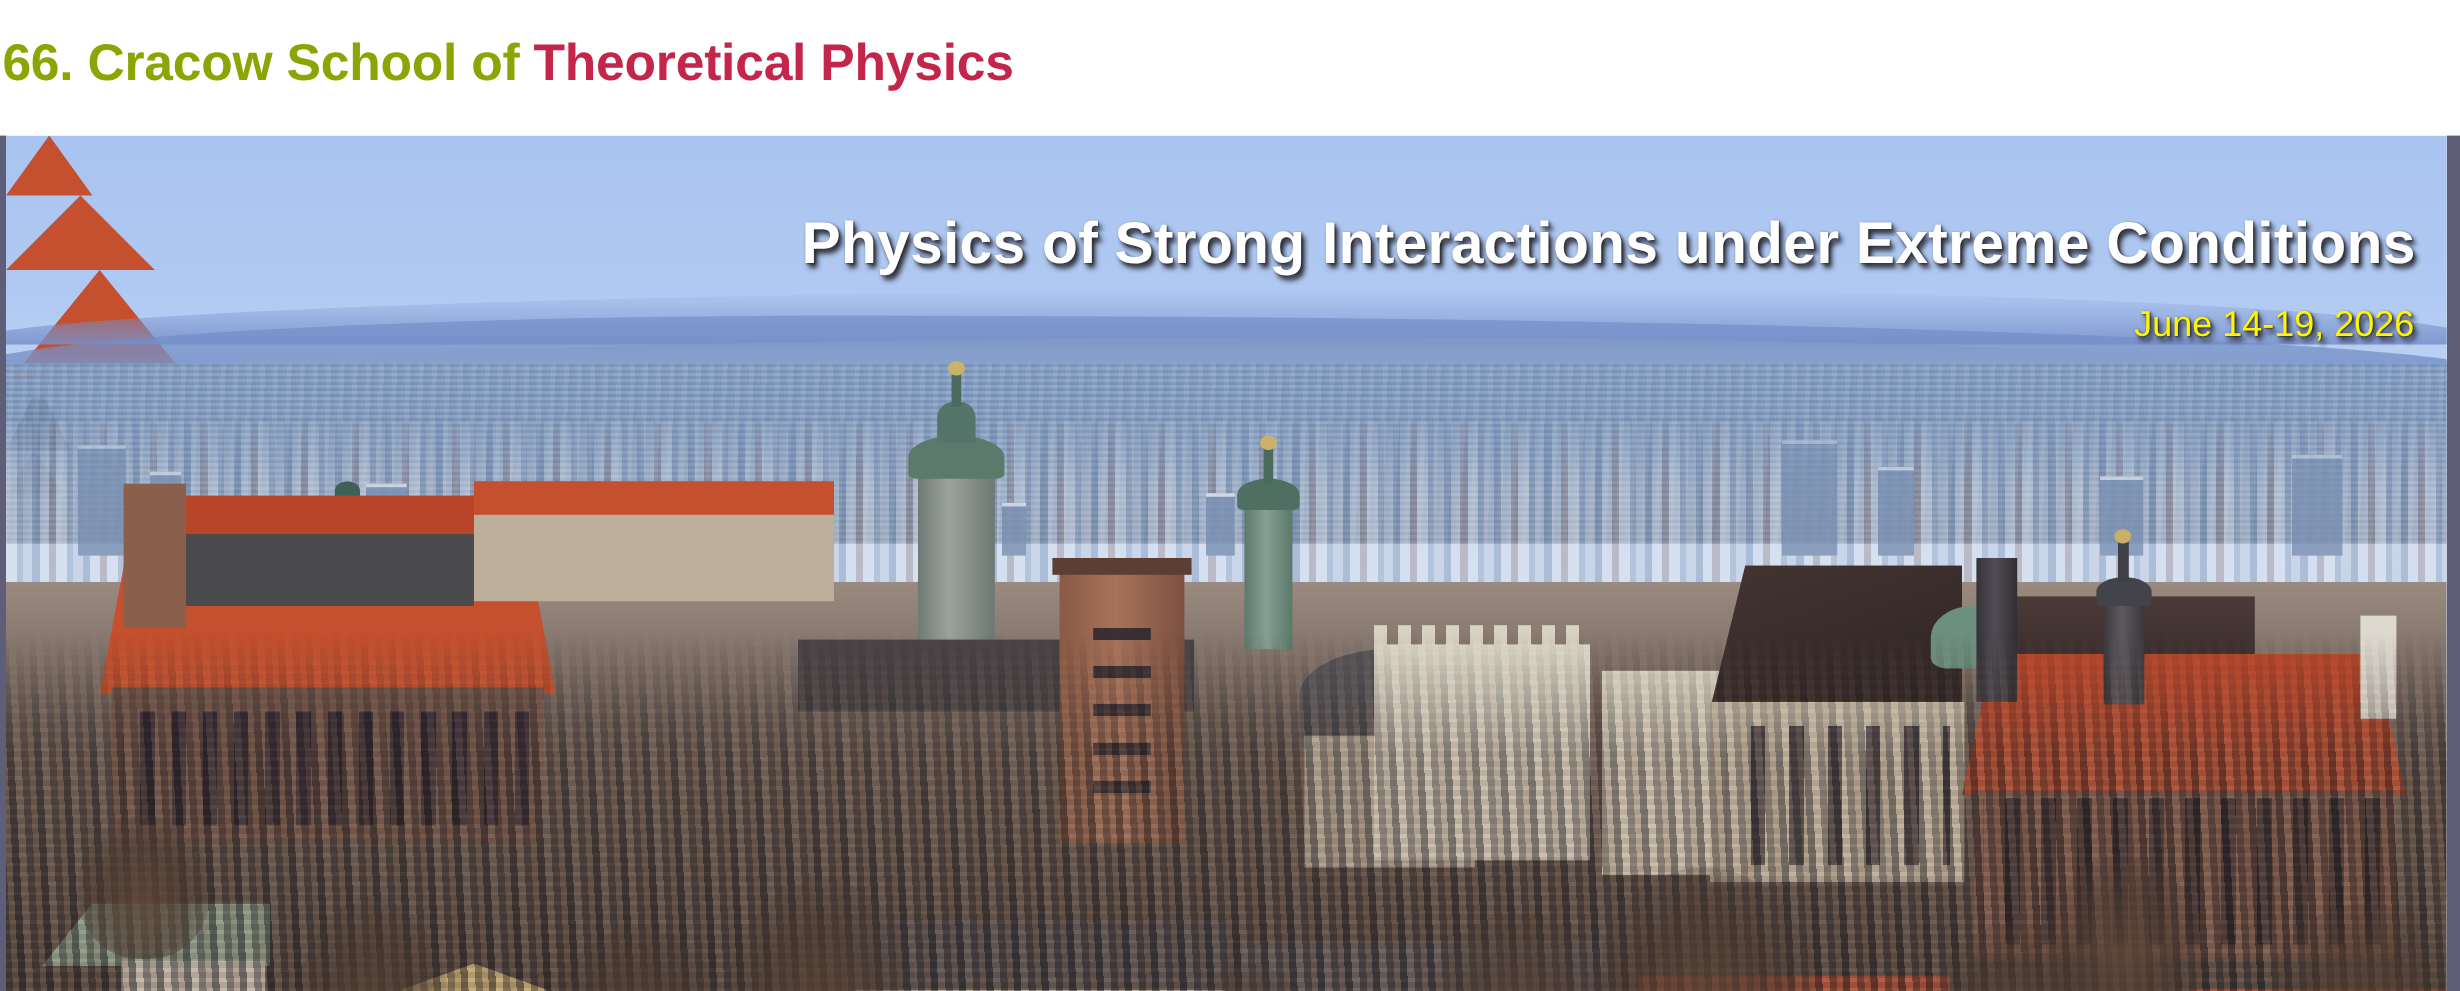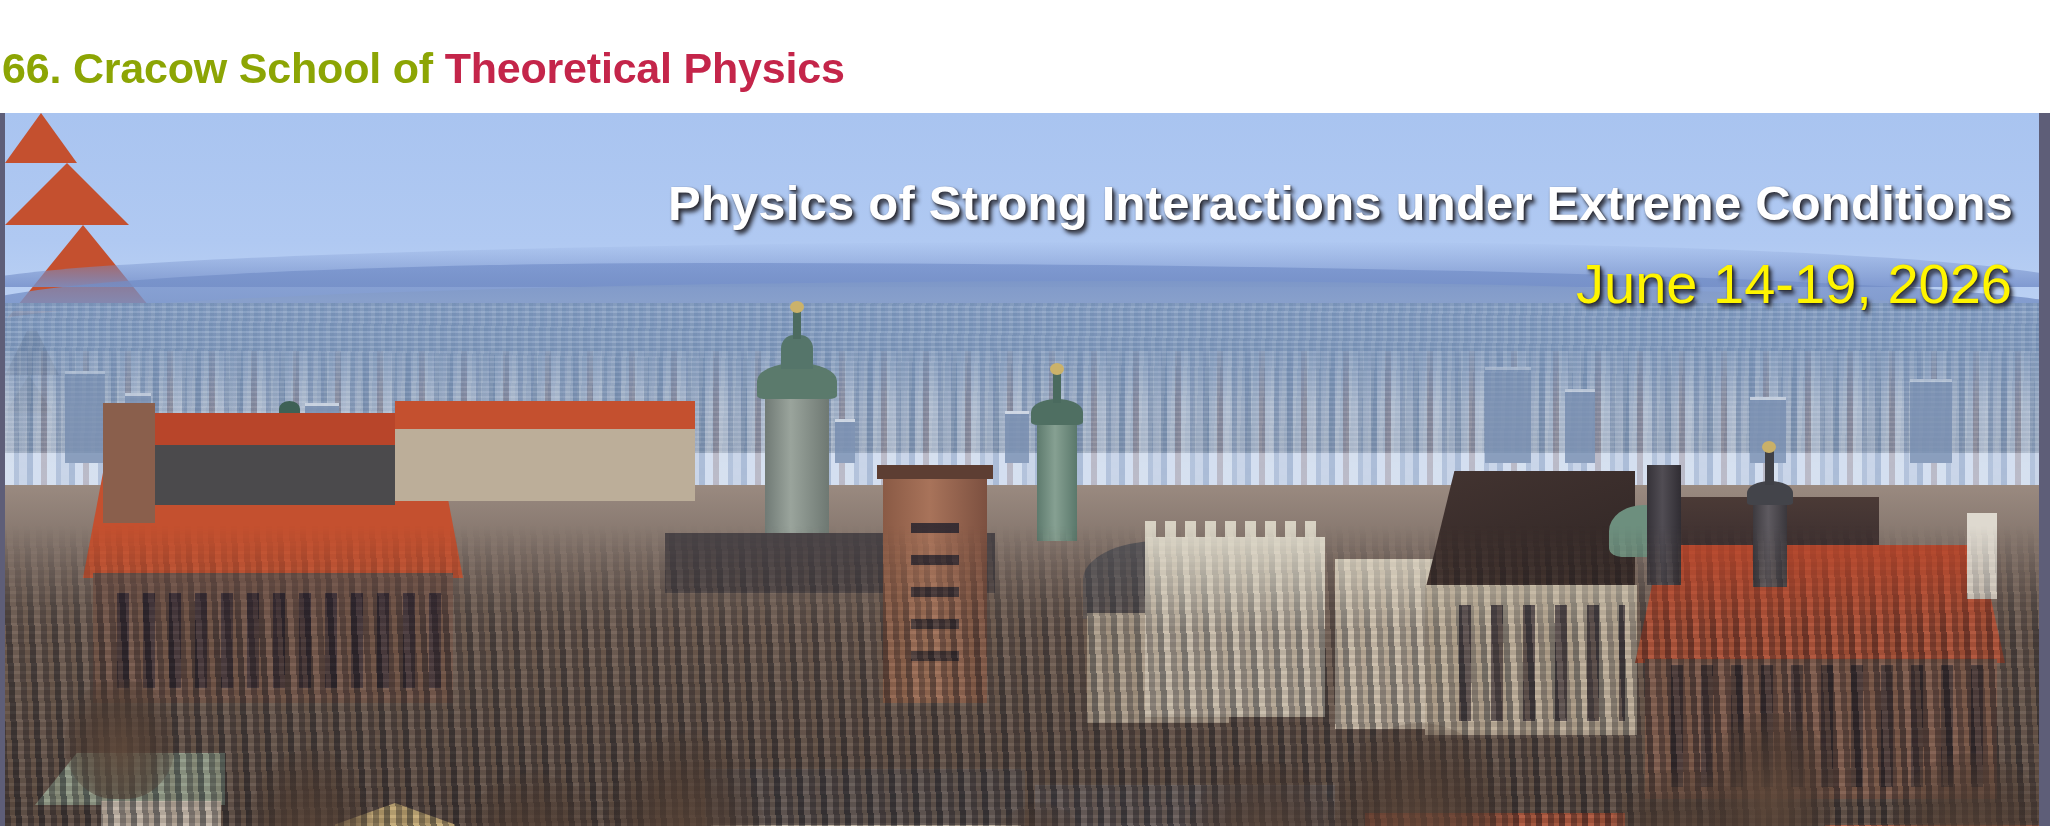--- a/index.html
+++ b/index.html
@@ -15,21 +15,21 @@
   .page {
     position: relative;
     width: 2050px;
     height: 826px;
     background: #ffffff;
   }
 
   
   .site-header {
     position: absolute;
-    left: 0; top: 15px;
+    left: 0; top: 0;
     width: 2050px;
     height: 113px;
     background: #ffffff;
     display: flex;
     align-items: center;
   }
   .site-title {
     font-size: 43px;
     line-height: 1;
     letter-spacing: -0.2px;
@@ -199,21 +199,21 @@
     text-shadow: 3px 4px 4px rgba(38,38,46,0.92),
                  1px 1px 2px rgba(30,30,40,0.85);
     letter-spacing: 0.2px;
   }
   .banner-dates {
     position: absolute;
     right: 27px;
     top: 142px;
     text-align: right;
     color: #FFF500;
-    font-size: 56px;
+    font-size: 30px;
     line-height: 1.05;
     white-space: nowrap;
     text-shadow: 3px 4px 4px rgba(34,34,42,0.95),
                  1px 1px 2px rgba(28,28,36,0.9);
   }
   .banner-dates div + div { margin-top: 2px; }
 </style>
 </head>
 <body>
 

